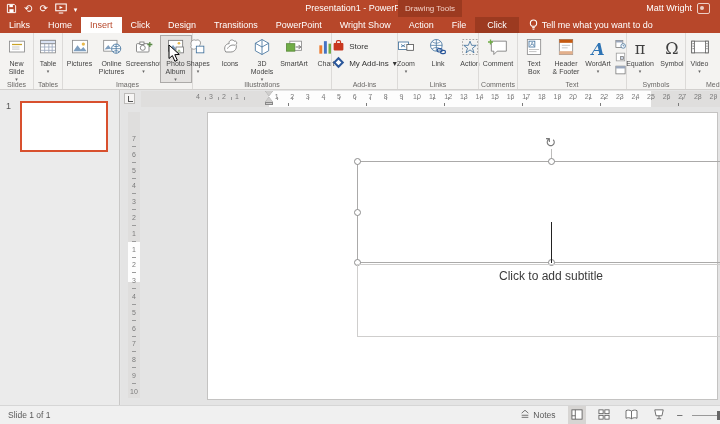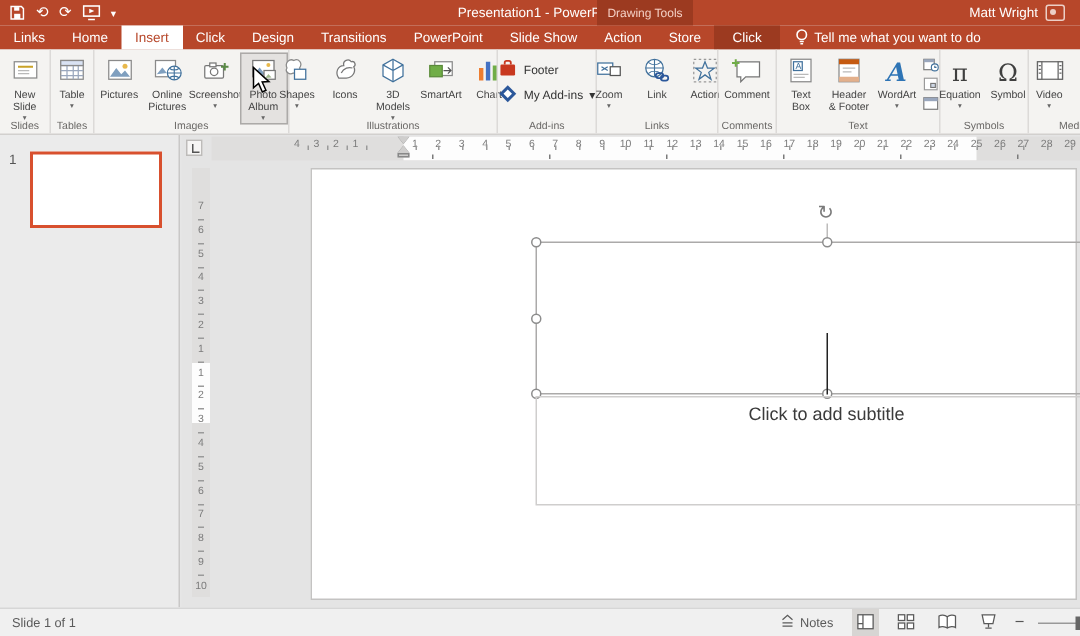--- a/index.html
+++ b/index.html
@@ -131,23 +131,23 @@
   </div>
 
   <div class="tabrow" id="tabrow">
       <div class="tab">Links</div>
       <div class="tab">Home</div>
       <div class="tab active">Insert</div>
       <div class="tab">Click</div>
       <div class="tab">Design</div>
       <div class="tab">Transitions</div>
       <div class="tab">PowerPoint</div>
-      <div class="tab">Slide Show</div>
+      <div class="tab">Wright Show</div>
       <div class="tab">Action</div>
-      <div class="tab">Store</div>
+      <div class="tab">File</div>
       <div class="tab contextual">Click</div>
       <div class="tellme">
         <span><svg width="9" height="11" viewBox="0 0 10 12">
             <circle cx="5" cy="4.5" r="3.5" fill="none" stroke="#fff" stroke-width="1.2"></circle>
             <line x1="3.5" y1="9.5" x2="6.5" y2="9.5" stroke="#fff" stroke-width="1.2"></line>
             <line x1="4" y1="11.2" x2="6" y2="11.2" stroke="#fff" stroke-width="1.2"></line>
           </svg></span>
         <span>Tell me what you want to do</span>
       </div>
     </div>
@@ -287,21 +287,21 @@
         </div>
         <div class="grp-label">Illustrations</div>
       </div>
       <div class="rgroup" style="width: 66px;">
         <div class="stackcol">
           <div class="srow">
             <span><svg width="13" height="13" viewBox="0 0 16 16">
                 <rect x="2" y="5" width="12" height="9" rx="1" fill="#C8381F"></rect>
                 <path d="M5.5 5 V3.5 A1.5 1.5 0 0 1 7 2 H9 A1.5 1.5 0 0 1 10.5 3.5 V5" fill="none" stroke="#C8381F" stroke-width="1.5"></path>
               </svg></span>
-            <span>Footer</span>
+            <span>Store</span>
           </div>
           <div class="srow">
             <span><svg width="13" height="13" viewBox="0 0 16 16">
                 <path d="M8 1 L15 8 L8 15 L1 8 Z" fill="#2B579A"></path>
                 <path d="M8 4.5 L11.5 8 L8 11.5 L4.5 8 Z" fill="#fff"></path>
               </svg></span>
             <span>My Add-ins</span>
             <span class="arrow">▾</span>
           </div>
         </div>

